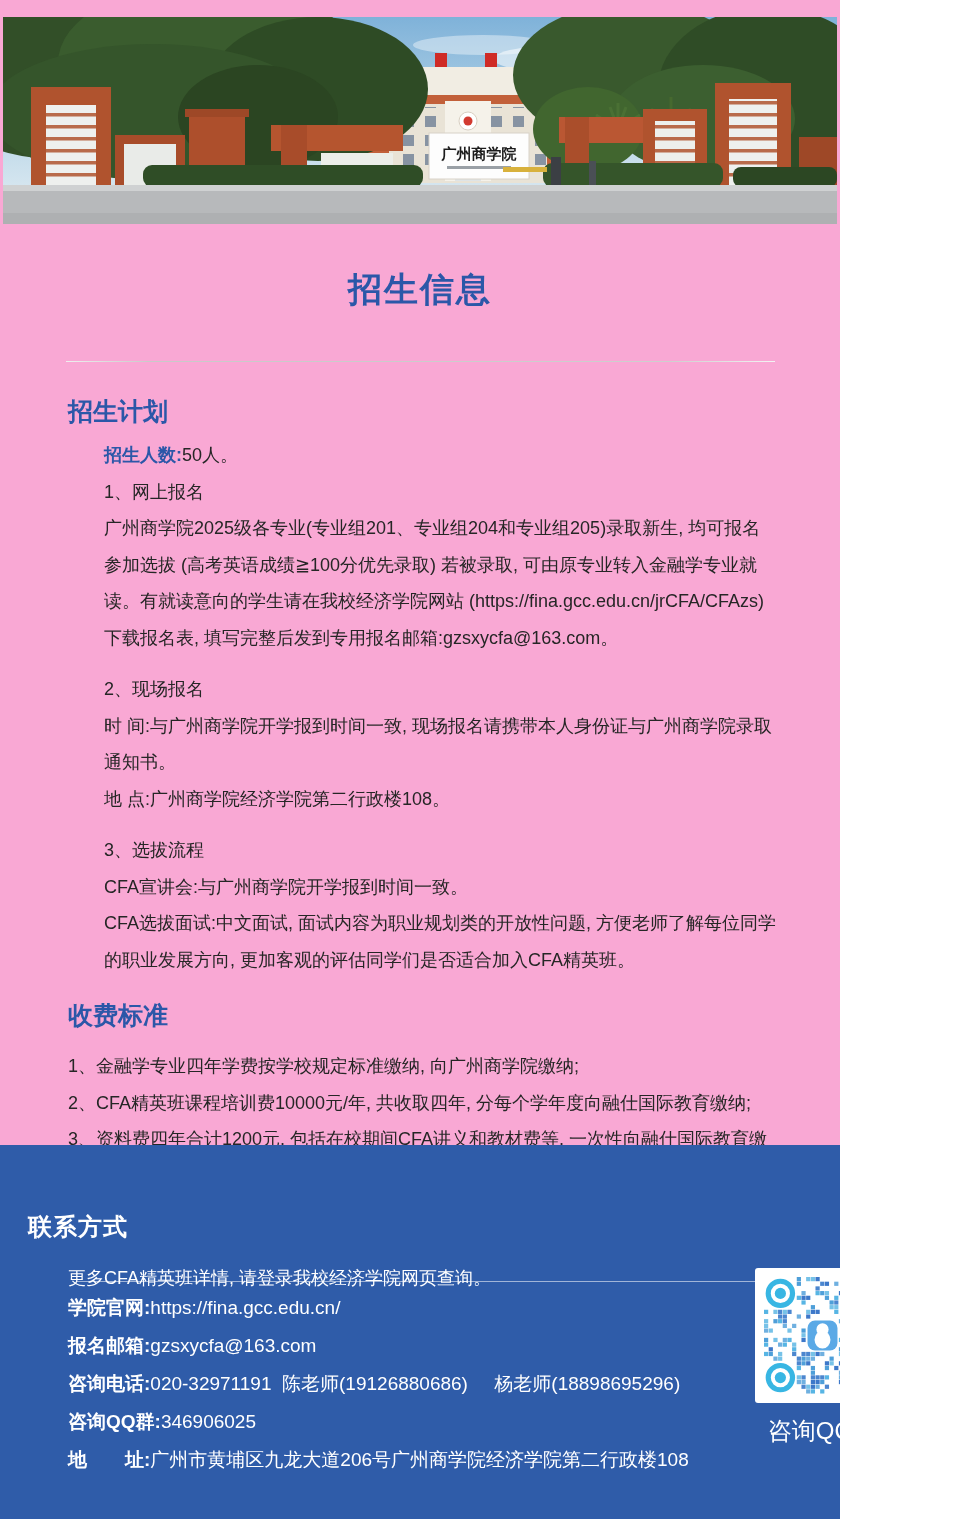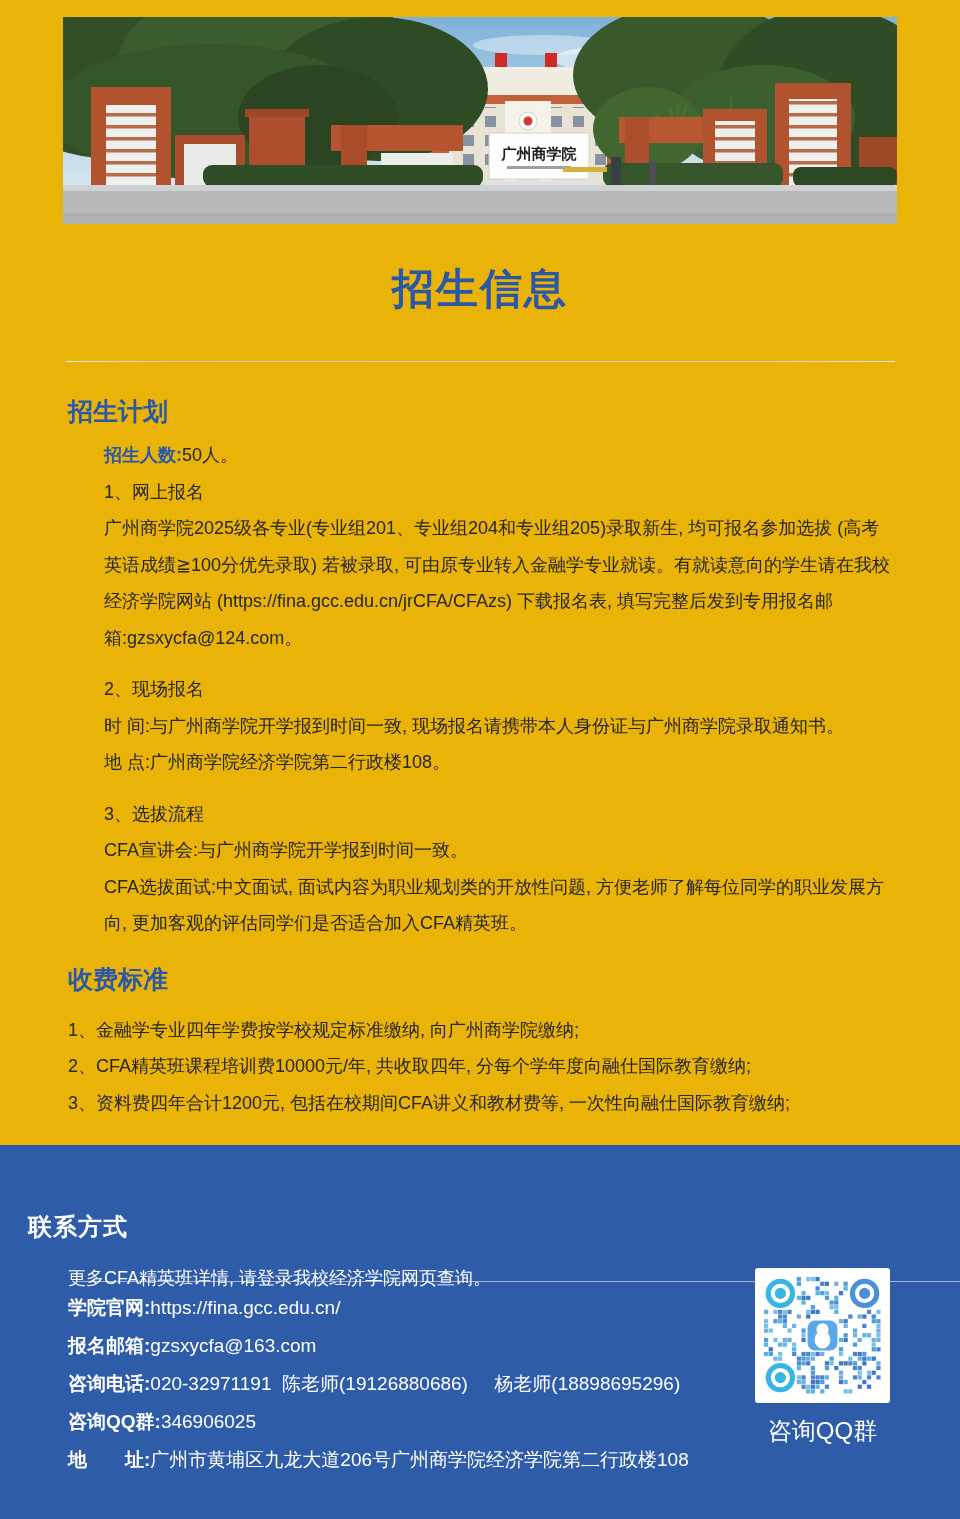--- a/index.html
+++ b/index.html
@@ -8,31 +8,31 @@
     --body-text:#262626;
   }
   *{box-sizing:border-box;}
   html,body{margin:0;padding:0;}
   body{
     width:960px;
     background:#ffffff;
     font-family:"Liberation Sans","DejaVu Sans",sans-serif;
     color:var(--body-text);
   }
-  .page{width:960px;height:1519px;position:relative;background:#eab308;overflow:hidden;}
+  .page{width:840px;height:1519px;position:relative;background:#f9a8d4;overflow:hidden;}
   .main{height:1145px;overflow:hidden;}
 
   
   .hero{display:block;width:834px;height:207px;margin:17px auto 0;}
 
   
   .page-title{
     margin:42px 0 0;
     text-align:center;
-    font-size:42px;
+    font-size:34px;
     line-height:46px;
     font-weight:bold;
     color:var(--accent);
     letter-spacing:2px;
   }
 
   .top-divider{
     height:1px;
     margin:49px 65px 0 66px;
     background:linear-gradient(90deg,#efefef 0%,#c9c9c9 12%,#cecece 85%,#f3f3f3 100%);
@@ -212,21 +212,21 @@
 
     <h1 class="page-title">招生信息</h1>
     <div class="top-divider"></div>
 
     <div class="content">
       <h2 class="section-heading">招生计划</h2>
 
       <div class="lead-rows">
         <p><span class="blue-label">招生人数:</span><span>50人。</span></p>
         <p>1、网上报名</p>
-        <p>广州商学院2025级各专业(专业组201、专业组204和专业组205)录取新生, 均可报名参加选拔 (高考英语成绩≧100分优先录取) 若被录取, 可由原专业转入金融学专业就读。有就读意向的学生请在我校经济学院网站 (https://fina.gcc.edu.cn/jrCFA/CFAzs) 下载报名表, 填写完整后发到专用报名邮箱:gzsxycfa@124.com。</p>
+        <p>广州商学院2025级各专业(专业组201、专业组204和专业组205)录取新生, 均可报名参加选拔 (高考英语成绩≧100分优先录取) 若被录取, 可由原专业转入金融学专业就读。有就读意向的学生请在我校经济学院网站 (https://fina.gcc.edu.cn/jrCFA/CFAzs) 下载报名表, 填写完整后发到专用报名邮箱:gzsxycfa@163.com。</p>
         <p class="gap">2、现场报名</p>
         <p>时 间:与广州商学院开学报到时间一致, 现场报名请携带本人身份证与广州商学院录取通知书。</p>
         <p>地 点:广州商学院经济学院第二行政楼108。</p>
         <p class="gap">3、选拔流程</p>
         <p>CFA宣讲会:与广州商学院开学报到时间一致。</p>
         <p>CFA选拔面试:中文面试, 面试内容为职业规划类的开放性问题, 方便老师了解每位同学的职业发展方向, 更加客观的评估同学们是否适合加入CFA精英班。</p>
       </div>
 
       <h2 class="section-heading fees">收费标准</h2>
       <div class="fee-rows">

